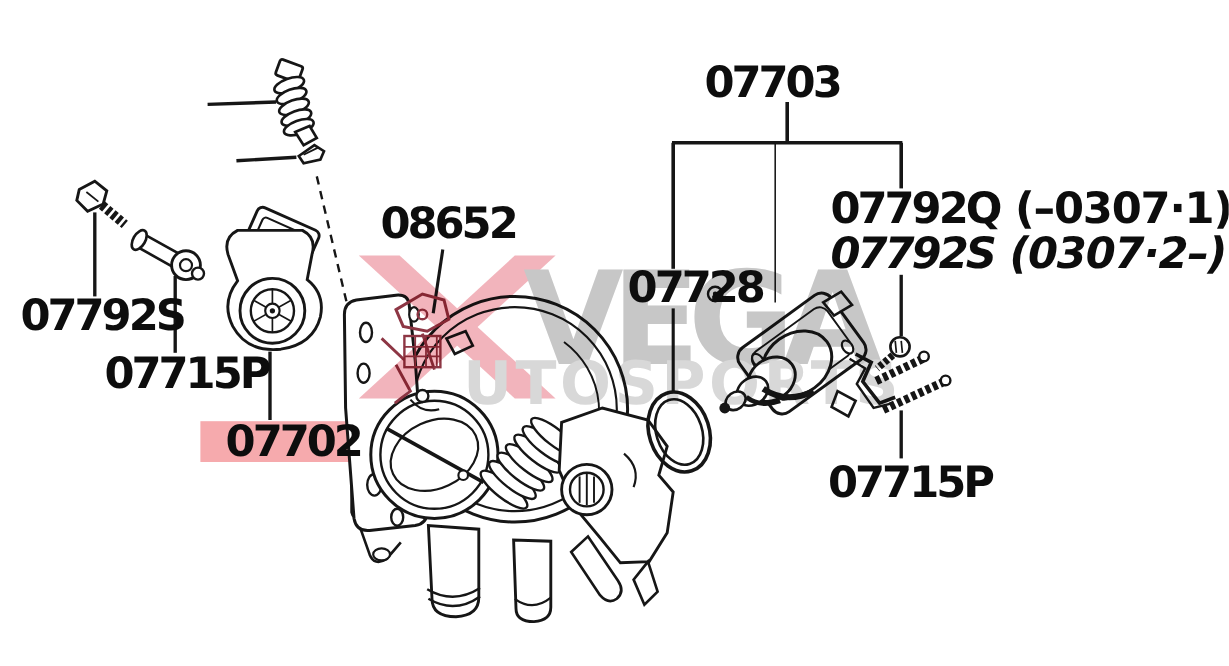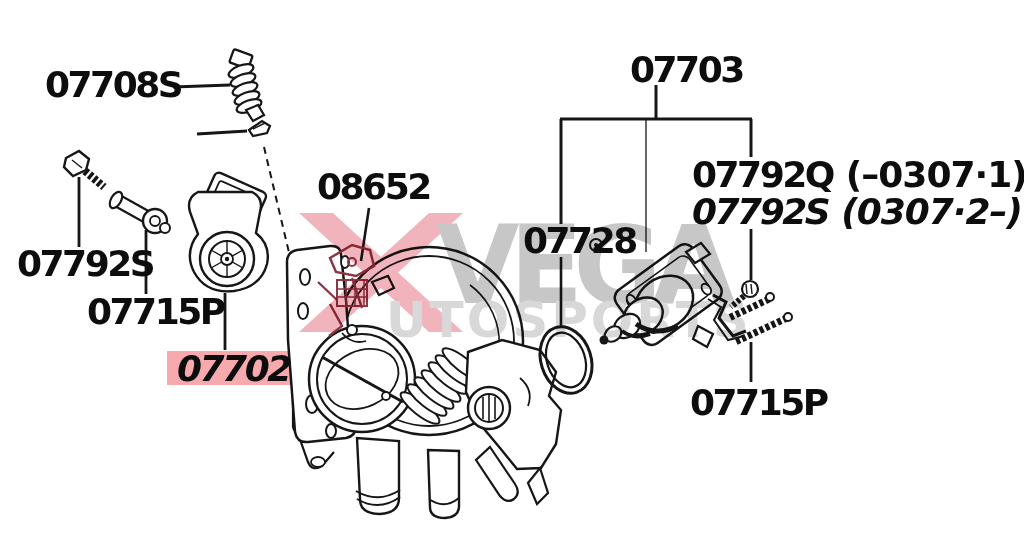--- a/index.html
+++ b/index.html
@@ -6,23 +6,23 @@
   #stage{position:relative;width:1024px;height:555px;background:#ffffff;overflow:hidden;
          font-family:"DejaVu Sans",sans-serif;}
   #art{position:absolute;left:0;top:0;width:1024px;height:555px;}
   .lbl{position:absolute;font:700 36px/1 "DejaVu Sans",sans-serif;letter-spacing:-2.5px;
        color:#0d0d0d;white-space:nowrap;}
   .lbl .note{margin-left:13px;letter-spacing:-1px;}
   .l-07708s{left:45px;top:67px;}
   .l-07788s{left:67px;top:114px;}
   .l-07792s-left{left:17px;top:246px;}
   .l-07715p-left{left:87px;top:294px;}
-  .l-07702{left:177px;top:351px;font-style:italic;}
+  .l-07702{left:188px;top:351px;}
   .l-07704{left:317px;top:169px;}
-  .l-07703{left:630px;top:52px;}
+  .l-07703{left:587px;top:52px;}
   .l-07728{left:523px;top:223px;}
   .l-07792q{left:692px;top:157px;}
   .l-07792s-right{left:692px;top:194px;font-style:italic;}
   .l-07715p-right{left:690px;top:385px;}
   .wm-multiply{mix-blend-mode:multiply;}
 </style>
 </head>
 <body>
 
 <div id="stage">
@@ -199,21 +199,20 @@
   </g>
 
   <g class="wm-multiply">
     <polygon points="299,213 333,213 463,332 429,332" fill="#f2b4bc"></polygon>
     <polygon points="429,213 463,213 333,332 299,332" fill="#f2b4bc"></polygon>
     <text x="436" y="303" font-family="DejaVu Sans, sans-serif" font-weight="bold" font-size="108" letter-spacing="-10" fill="#c7c7c7">VEGA</text>
     <text x="386" y="337" font-family="DejaVu Sans, sans-serif" font-weight="bold" font-size="50" letter-spacing="3" fill="#d8d8d8">UTOSPORTS</text>
   </g>
 </svg>
 
-  <div class="lbl l-07708s">07708S</div>
   <div class="lbl l-07792s-left">07792S</div>
   <div class="lbl l-07715p-left">07715P</div>
   <div class="lbl l-07702">07702</div>
   <div class="lbl l-07704">08652</div>
   <div class="lbl l-07703">07703</div>
   <div class="lbl l-07728">07728</div>
   <div class="lbl l-07792q">
     <span>07792Q</span><span class="note">(–0307·1)</span>
   </div>
   <div class="lbl l-07792s-right">

